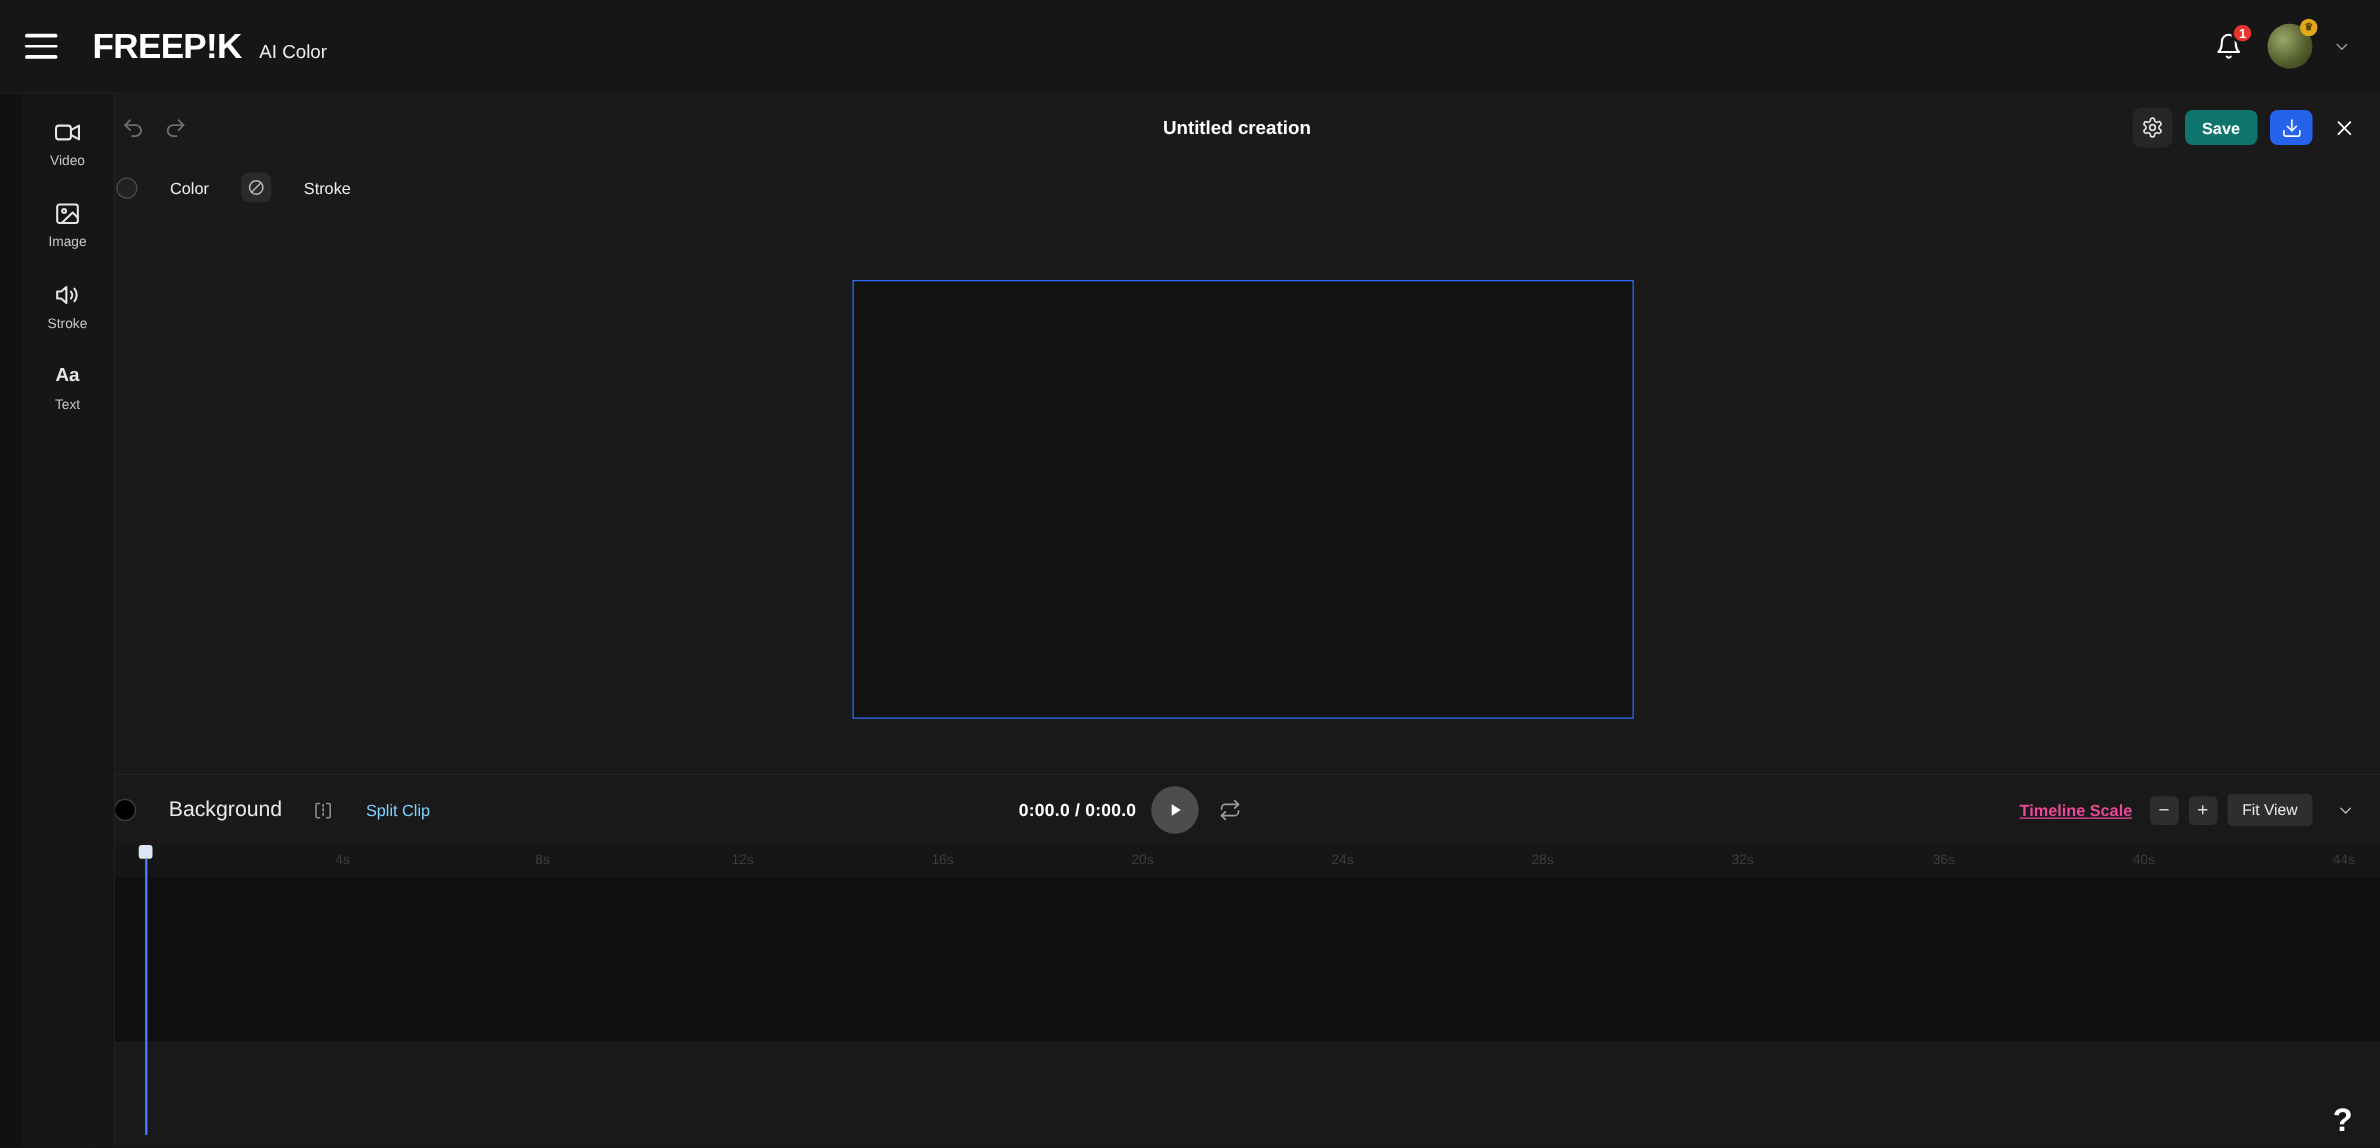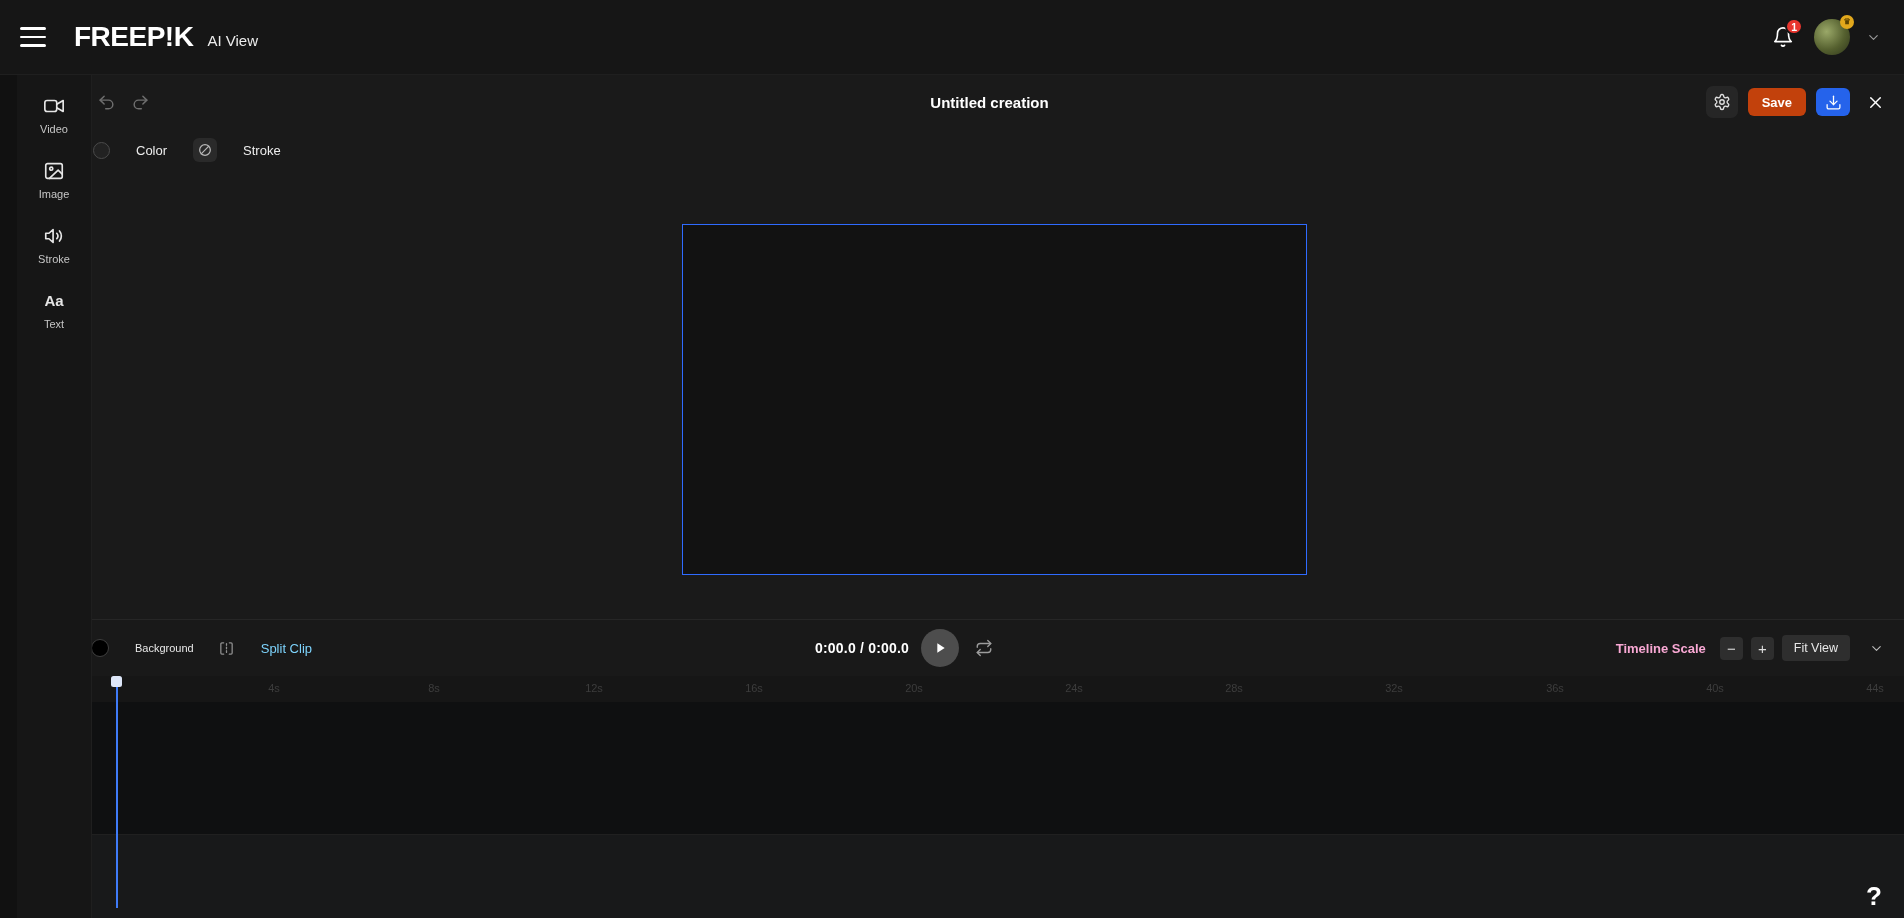--- a/index.html
+++ b/index.html
@@ -64,21 +64,21 @@
   .editor { position: absolute; left: 75px; top: 75px; right: 0; height: 544px; background: #1a1a1a; }
   .editor-topbar { position: relative; height: 54px; display: flex; align-items: center; padding: 0 14px; }
   .icon-btn { width: 34px; height: 34px; display: flex; align-items: center; justify-content: center; border-radius: 6px; color: #e3e3e3; }
   .icon-btn.dim { color: #6f6f6f; }
   .doc-title {
     position: absolute; left: 50%; transform: translateX(-50%);
     font-size: 15px; font-weight: 700; color: #fff; cursor: text; white-space: nowrap;
   }
   .topbar-right { margin-left: auto; display: flex; align-items: center; gap: 10px; }
   .gear-btn { width: 32px; height: 32px; background: #262626; border-radius: 7px; display: flex; align-items: center; justify-content: center; color: #e0e0e0; }
-  .save-btn { height: 28px; padding: 0 14px; background: #c2410c; border-radius: 6px; font-size: 13px; font-weight: 600; color: #fff; }
+  .save-btn { height: 28px; padding: 0 14px; background: #0f766e; border-radius: 6px; font-size: 13px; font-weight: 600; color: #fff; }
   .download-btn { width: 34px; height: 28px; background: #2563eb; border-radius: 6px; display: flex; align-items: center; justify-content: center; color: #fff; }
   .close-btn { width: 30px; height: 30px; display: flex; align-items: center; justify-content: center; color: #fff; }
 
   .tool-row { height: 42px; display: flex; align-items: center; gap: 26px; padding: 0 18px; }
   .chip { display: flex; align-items: center; gap: 26px; cursor: pointer; }
   .chip .chip-label { font-size: 13px; color: #ededed; }
   .color-swatch { width: 17px; height: 17px; border-radius: 50%; background: #222; border: 1.5px solid #4a4a4a; }
   .stroke-ico { width: 24px; height: 24px; border-radius: 6px; background: #2a2a2a; display: flex; align-items: center; justify-content: center; color: #b8b8b8; }
 
   .canvas { position: relative; height: 448px; }
@@ -88,29 +88,29 @@
   }
 
   
   .timeline {
     position: absolute; left: 75px; right: 0; top: 619px; bottom: 0;
     background: #101112; border-top: 1px solid #262626;
   }
   .t-toolbar { position: relative; height: 56px; background: #191919; display: flex; align-items: center; padding: 0 16px; }
   .t-left { display: flex; align-items: center; gap: 24px; }
   .bg-swatch { width: 18px; height: 18px; border-radius: 50%; background: #000; border: 1.5px solid #3f3f3f; }
-  .t-label { font-size: 11px; color: #e8e8e8; }
+  .t-label { font-size: 17px; color: #e8e8e8; }
   .chip.disabled { cursor: default; color: #8f8f8f; }
   .chip.disabled .chip-label { color: #7dd3fc; }
   .t-center { position: absolute; left: 740px; top: 0; height: 56px; display: flex; align-items: center; gap: 12px; }
   .time-display { font-size: 14px; font-weight: 700; color: #fff; white-space: nowrap; letter-spacing: 0.2px; }
   .play-btn { width: 38px; height: 38px; border-radius: 50%; background: #4d4d4d; display: flex; align-items: center; justify-content: center; }
   .loop-btn { width: 26px; height: 26px; display: flex; align-items: center; justify-content: center; color: #9c9c9c; }
   .t-right { margin-left: auto; display: flex; align-items: center; gap: 8px; }
-  .scale-label { font-size: 13px; font-weight: 700; color: #f9a8d4; margin-right: 6px; white-space: nowrap; }
+  .scale-label { font-size: 13px; font-weight: 700; color: #ec4899; margin-right: 6px; white-space: nowrap; text-decoration: underline; }
   .sq-btn { width: 23px; height: 23px; background: #2e2e2e; border-radius: 4px; font-size: 15px; color: #ddd; display: flex; align-items: center; justify-content: center; line-height: 1; }
   .fit-view-btn { height: 26px; padding: 0 12px; background: #2e2e2e; border-radius: 4px; font-size: 12.5px; color: #e8e8e8; }
   .t-chev { width: 24px; height: 24px; display: flex; align-items: center; justify-content: center; color: #bbb; margin-left: 6px; }
 
   .ruler { position: relative; height: 26px; background: #161616; }
   .tick { position: absolute; top: 6px; transform: translateX(-50%); font-size: 11px; color: #3d3d3d; text-align: center; }
 
   .tracks { position: absolute; left: 0; right: 0; top: 82px; bottom: 0; background: #0f1011; }
   .tracks-lower { position: absolute; left: 0; right: 0; top: 132px; bottom: 0; background: #18191a; border-top: 1px solid #202020; }
 
@@ -125,21 +125,21 @@
 <body>
 
 <header class="app-header">
   <button class="hamburger">
     <span></span>
       <span></span>
       <span></span>
   </button>
   <div class="brand">
     <span class="logo">FREEP!K</span>
-    <span class="suite">AI View</span>
+    <span class="suite">AI Color</span>
   </div>
   <div class="header-right">
     <button class="bell-wrap">
       <svg width="22" height="22" viewBox="0 0 24 24">
         <path d="M6 8a6 6 0 0 1 12 0c0 7 3 9 3 9H3s3-2 3-9"></path>
         <path d="M10.3 21a1.94 1.94 0 0 0 3.4 0"></path>
       </svg>
       <span class="badge">1</span>
     </button>
     <div class="avatar">

